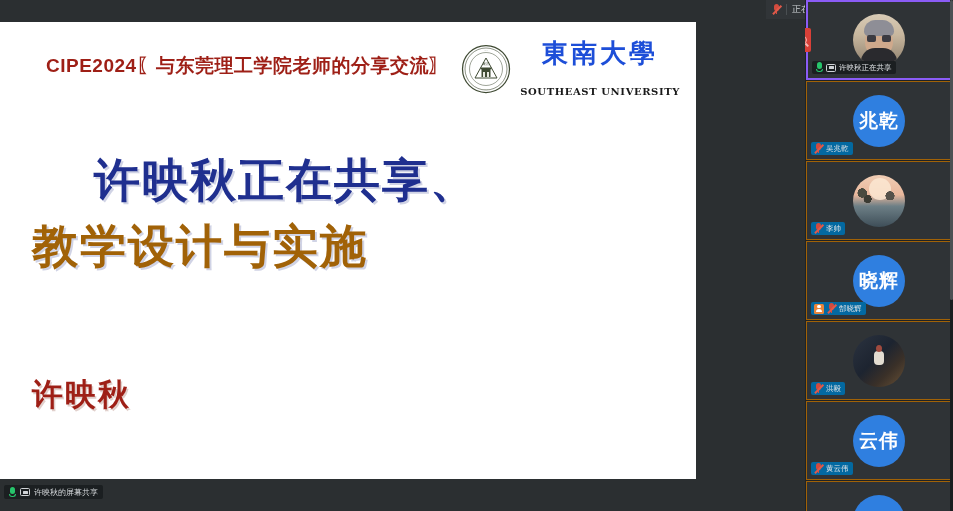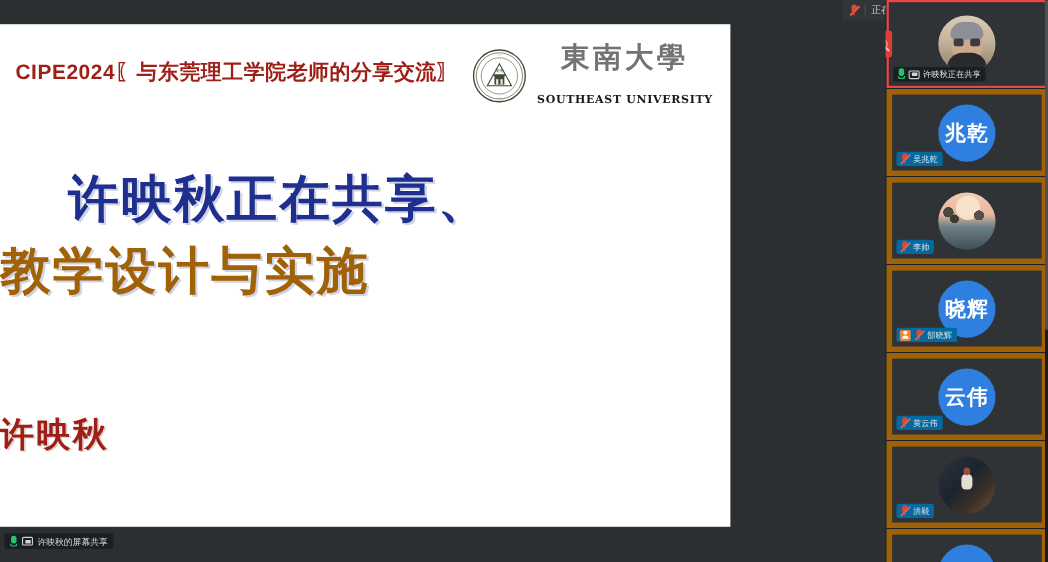--- a/index.html
+++ b/index.html
@@ -13,30 +13,30 @@
       display:flex;align-items:center;gap:5px;padding-left:6px;box-sizing:border-box;}
   .mic-red{width:9px;height:11px;position:relative;flex:0 0 auto;}
   .mic-red .cap{position:absolute;left:2px;top:0;width:5px;height:7px;border-radius:3px;background:#d24b3e;}
   .mic-red .stem{position:absolute;left:4px;top:7px;width:1px;height:3px;background:#d24b3e;}
   .mic-red .slash{position:absolute;left:-1px;top:5px;width:12px;height:1.5px;background:#e05a4a;transform:rotate(-45deg);}
   .vdiv{width:1px;height:11px;background:#4a4f52;}
   .speaking-txt{font-size:9px;color:#cfd3d6;white-space:nowrap;letter-spacing:0;}
   .chev{position:absolute;right:10px;top:3px;color:#8a9094;font-size:12px;line-height:12px;letter-spacing:-2px;}
 
   
-  .slide{position:absolute;left:0;top:22px;width:664px;height:457px;background:#ffffff;overflow:hidden;}
+  .slide{position:absolute;left:0;top:22px;width:664px;height:457px;background:#ffffff;overflow:hidden;padding-left:32px;}
   .slide-inner{position:relative;width:100%;height:100%;}
 
   .slide-head{position:absolute;left:14px;top:31px;font-size:19px;font-weight:bold;color:#9e1f16;
       letter-spacing:0.5px;white-space:nowrap;}
 
   .logo-wrap{position:absolute;right:16px;top:18px;display:flex;align-items:center;gap:9px;}
   .seal{width:50px;height:50px;flex:0 0 auto;}
   .logo-text{display:flex;flex-direction:column;align-items:center;line-height:1;}
-  .logo-cn{font-size:26px;font-weight:bold;color:#737373;letter-spacing:3px;
+  .logo-cn{font-size:26px;font-weight:bold;color:#1d4ed8;letter-spacing:3px;
       font-family:"DejaVu Serif","Liberation Serif",serif;}
   .logo-en{font-size:10px;font-weight:bold;color:#1a1a1a;letter-spacing:0.6px;margin-top:21px;
       font-family:"DejaVu Serif","Liberation Serif",serif;}
 
   .title-block{position:absolute;left:0;top:130px;width:805px;}
   .title-1{font-size:46px;font-weight:bold;color:#1f2f8f;letter-spacing:2px;
       padding-left:62px;line-height:1.25;text-shadow:2px 2px 0 rgba(120,130,180,.35);}
   .title-2{font-size:46px;font-weight:bold;color:#a16207;letter-spacing:2px;
       padding-left:0;margin-top:8px;padding-right:60px;line-height:1.25;
       text-shadow:2px 2px 0 rgba(120,130,180,.35);}
@@ -58,22 +58,22 @@
       border:1.2px solid #27c46b;border-top:none;border-radius:0 0 4px 4px;box-sizing:border-box;}
   .scr-icon{width:10px;height:8px;border:1.3px solid #cfd3d6;border-radius:1.5px;box-sizing:border-box;
       position:relative;flex:0 0 auto;}
   .scr-icon:after{content:"";position:absolute;left:2px;top:1.6px;width:5px;height:3px;
       background:#cfd3d6;border-radius:0.5px;}
   .share-txt{font-size:8px;color:#d7dadd;white-space:nowrap;}
 
   
   .strip{position:absolute;left:805px;top:0;width:148px;height:511px;background:#1f2325;overflow:hidden;}
   .tile{position:relative;width:146px;height:79px;background:#2f3336;margin:0 auto 1px auto;
-      border:5px solid #a16207;box-sizing:border-box;}
-  .tile.active{border:2px solid #ef4444;height:80px;}
+      border:1px solid #a16207;box-sizing:border-box;}
+  .tile.active{border:2px solid #8b5cf6;height:80px;}
   .tile-body{position:absolute;inset:0;display:flex;align-items:center;justify-content:center;}
   .avatar-circle{width:52px;height:52px;border-radius:50%;background:#2f7fe0;
       display:flex;align-items:center;justify-content:center;color:#fff;font-size:19px;
       font-weight:bold;letter-spacing:1px;}
   .avatar-photo{width:52px;height:52px;border-radius:50%;overflow:hidden;position:relative;}
 
   .p1{background:linear-gradient(180deg,#d8cbb6 0%,#c8b79e 40%,#8d7f6d 100%);}
   .p1:before{content:"";position:absolute;left:12px;top:12px;width:28px;height:30px;border-radius:50% 50% 45% 45%;
       background:#cfa98c;}
   .p1:after{content:"";position:absolute;left:8px;top:34px;width:36px;height:22px;border-radius:14px 14px 0 0;
@@ -248,43 +248,43 @@
           <span class="cap"></span>
             <span class="stem"></span>
             <span class="slash"></span>
         </span>
         <span class="lbl-txt">郜晓辉</span>
       </div>
     </div>
 
     <div class="tile">
       <div class="tile-body">
+        <div class="avatar-photo p6"></div>
+      </div>
+      <div class="tile-label">
+        <span class="mic-red">
+          <span class="cap"></span>
+            <span class="stem"></span>
+            <span class="slash"></span>
+        </span>
+        <span class="lbl-txt">洪毅</span>
+      </div>
+    </div>
+
+    <div class="tile">
+      <div class="tile-body">
         <div class="avatar-circle">云伟</div>
       </div>
       <div class="tile-label">
         <span class="mic-red">
           <span class="cap"></span>
             <span class="stem"></span>
             <span class="slash"></span>
         </span>
         <span class="lbl-txt">黄云伟</span>
-      </div>
-    </div>
-
-    <div class="tile">
-      <div class="tile-body">
-        <div class="avatar-photo p6"></div>
-      </div>
-      <div class="tile-label">
-        <span class="mic-red">
-          <span class="cap"></span>
-            <span class="stem"></span>
-            <span class="slash"></span>
-        </span>
-        <span class="lbl-txt">洪毅</span>
       </div>
     </div>
 
     <div class="tile">
       <div class="tile-body">
         <div class="avatar-circle">苏飞</div>
       </div>
     </div>
 
     <div class="strip-scroll">

